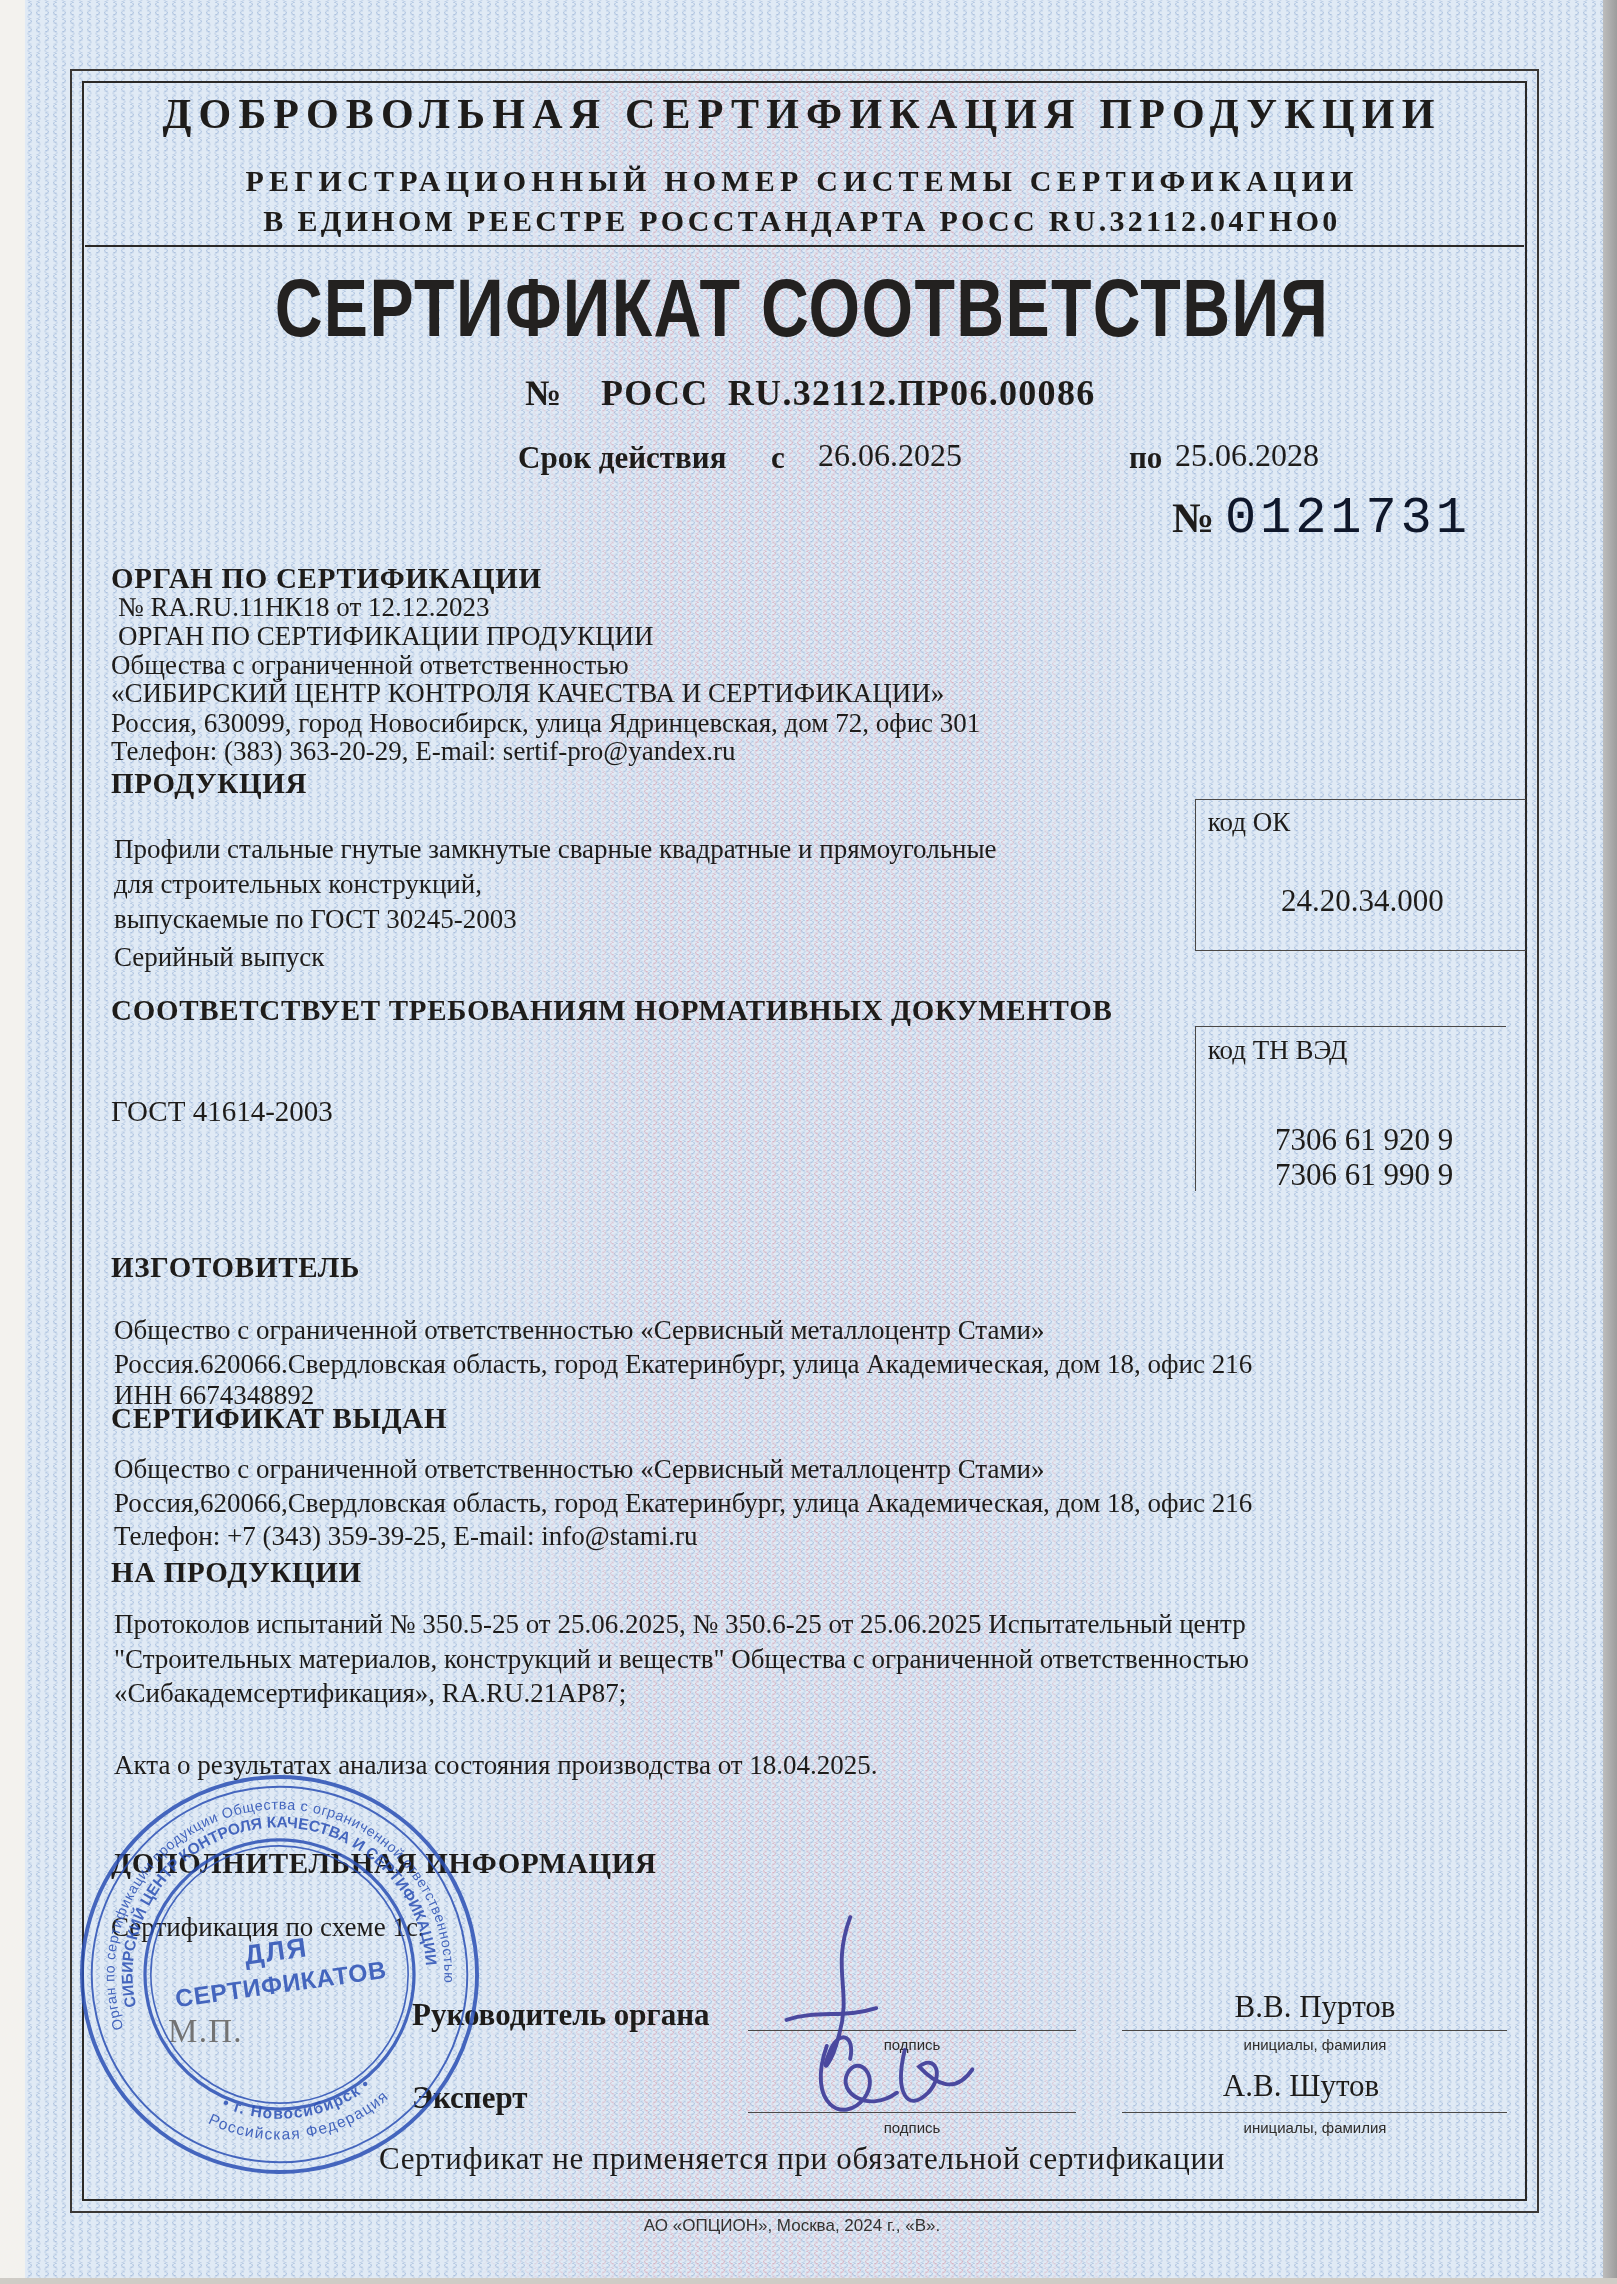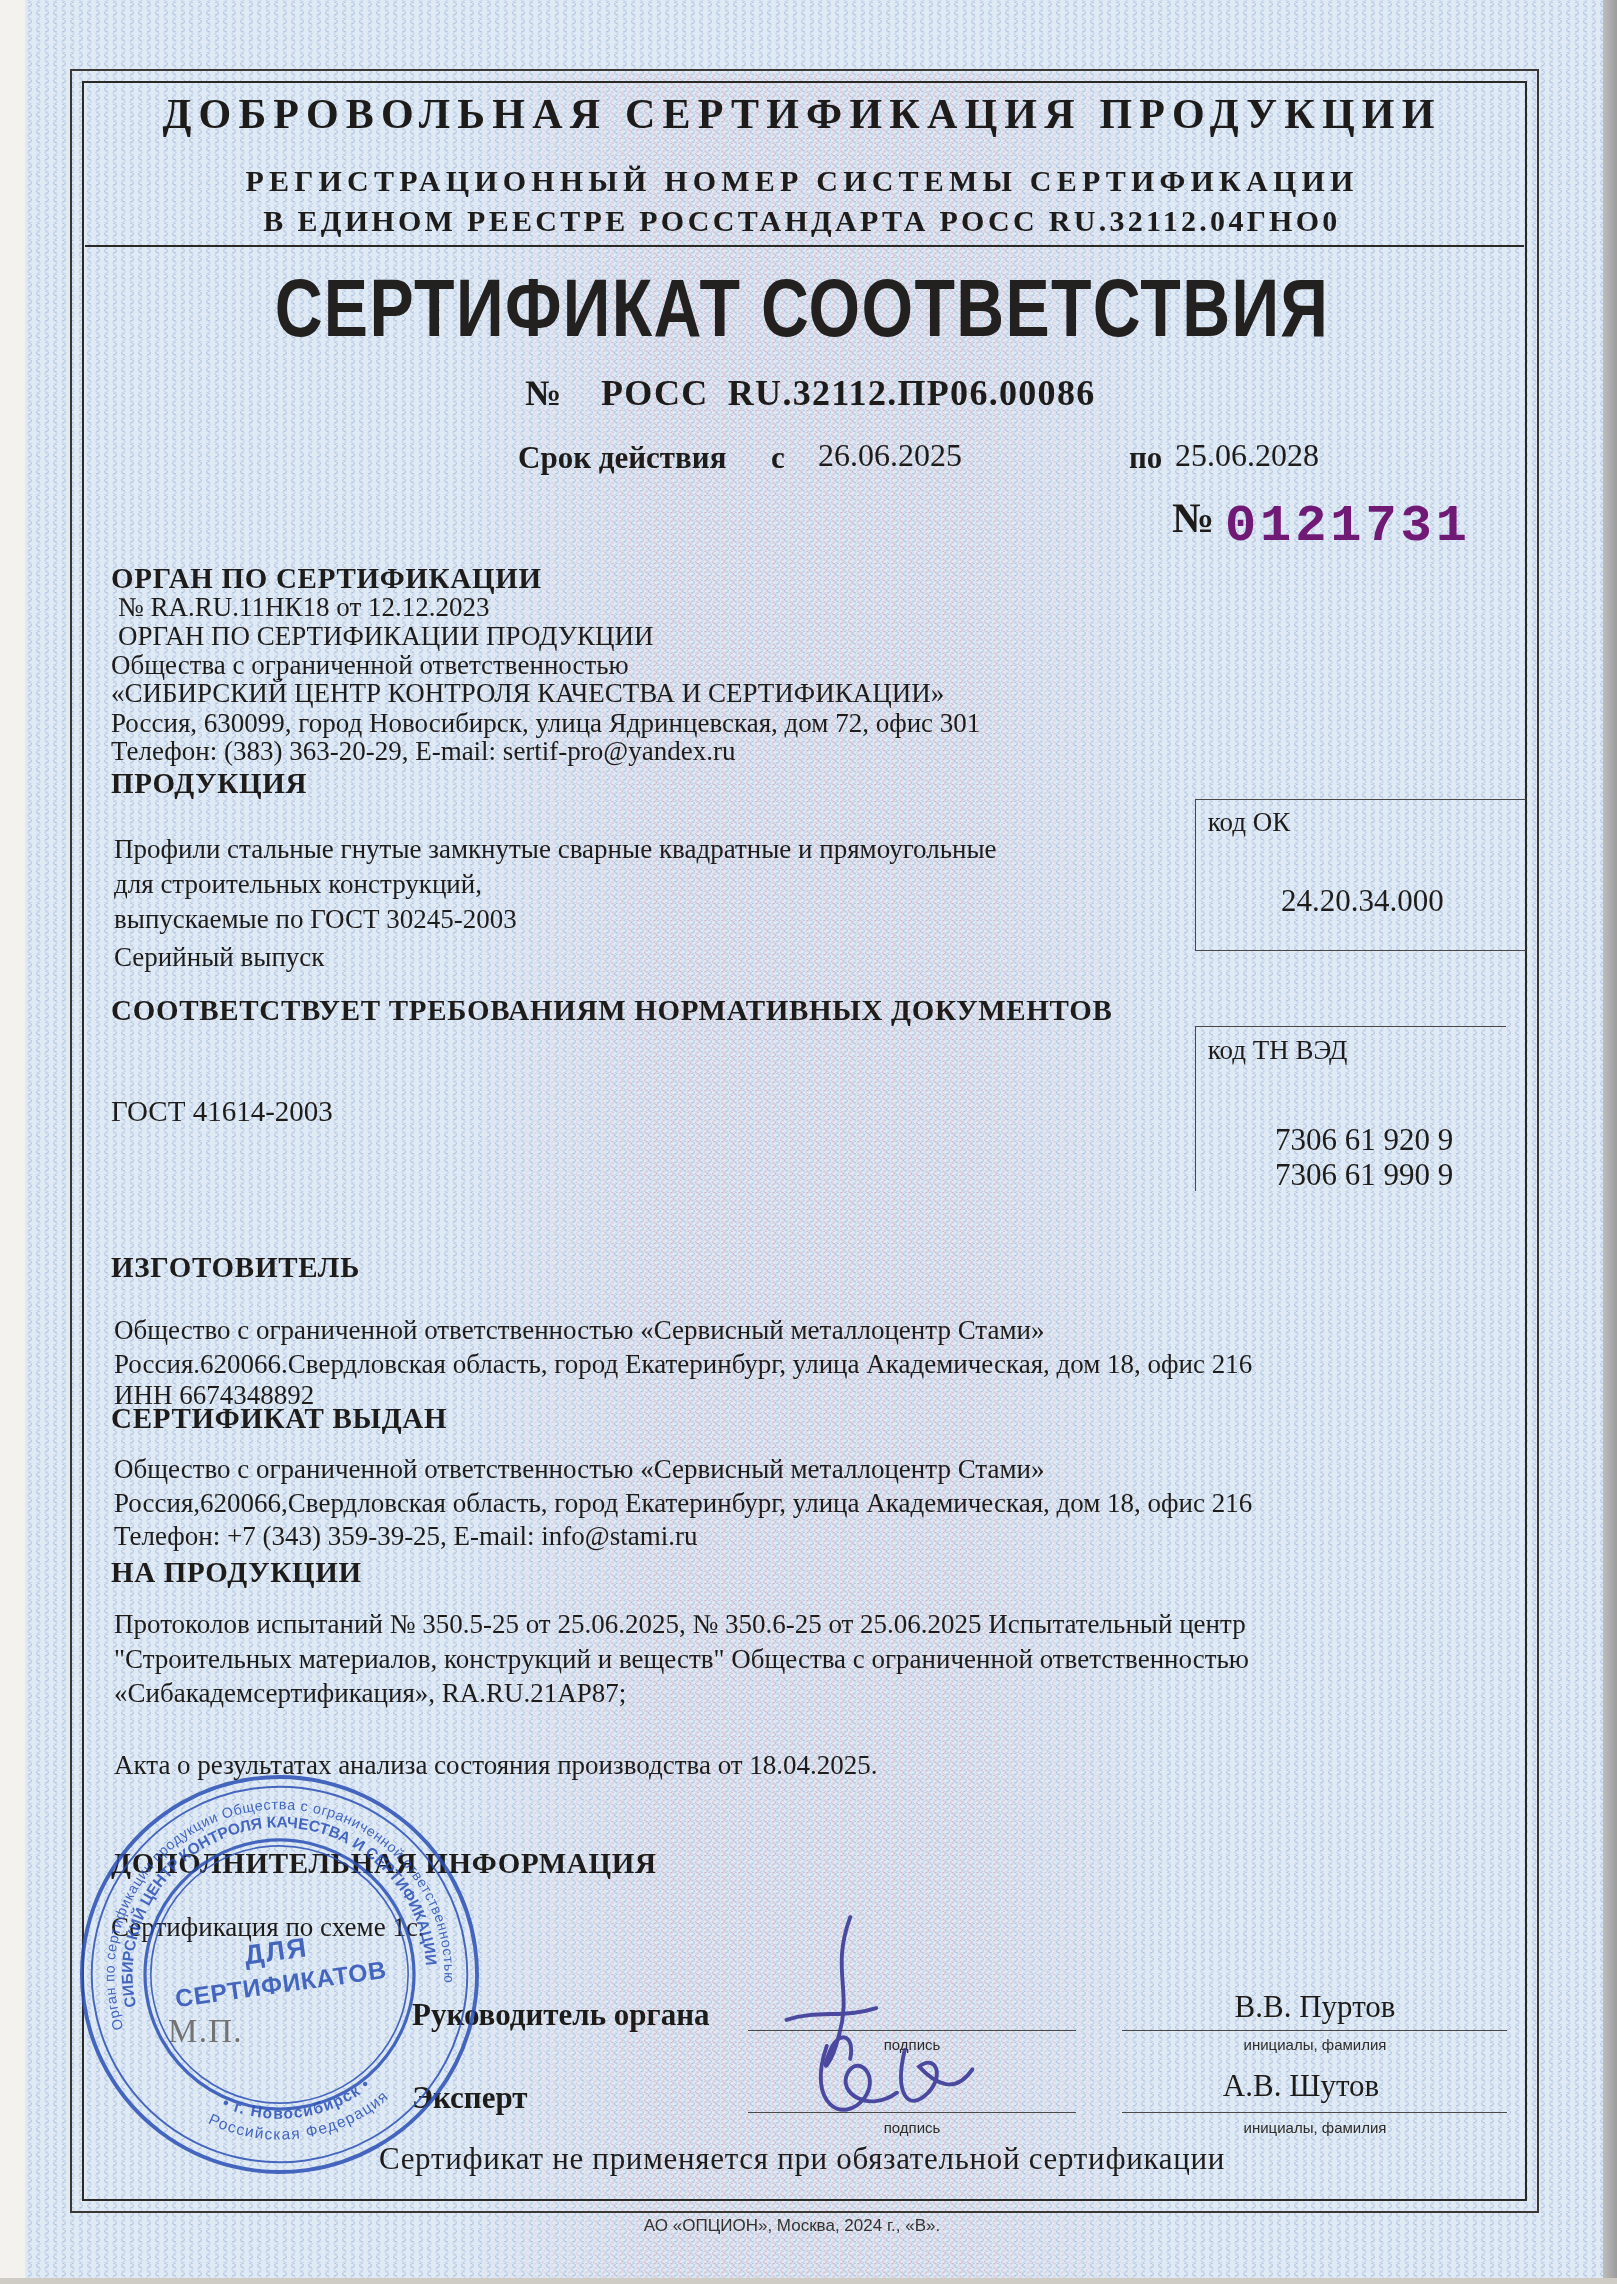--- a/index.html
+++ b/index.html
@@ -71,21 +71,21 @@
 
 <div class="t b" style="left:525px;top:372px;font-size:36px;letter-spacing:1.3px;word-spacing:9px;"><span>№</span>&nbsp;&nbsp;<span>РОСС  RU.32112.ПР06.00086</span></div>
 
 <div class="t b" style="left:518px;top:440px;font-size:31px;">Срок действия</div>
 <div class="t b" style="left:771px;top:440px;font-size:31px;">с</div>
 <div class="t" style="left:818px;top:437px;font-size:32px;">26.06.2025</div>
 <div class="t b" style="left:1129px;top:440px;font-size:31px;">по</div>
 <div class="t" style="left:1175px;top:437px;font-size:32px;">25.06.2028</div>
 
 <div class="t b" style="left:1172px;top:494px;font-size:42px;">№</div>
-<div class="t" style="left:1225px;top:489px;font-family:'Liberation Mono',monospace;font-weight:bold;font-size:52px;letter-spacing:3.9px;color:#701a75;margin-top:8px;">0121731</div>
+<div class="t" style="left:1225px;top:489px;font-family:'Liberation Mono',monospace;font-weight:normal;font-size:52px;letter-spacing:3.9px;color:#0f172a;">0121731</div>
 
 <div class="t sec-h" style="left:111px;top:562px;">ОРГАН ПО СЕРТИФИКАЦИИ</div>
 <div class="t body-line" style="left:118px;top:592px;">№ RA.RU.11НК18  от 12.12.2023</div>
 <div class="t body-line" style="left:118px;top:621px;">ОРГАН ПО СЕРТИФИКАЦИИ ПРОДУКЦИИ</div>
 <div class="t body-line" style="left:111px;top:650px;">Общества с ограниченной ответственностью</div>
 <div class="t body-line" style="left:111px;top:678px;">«СИБИРСКИЙ ЦЕНТР КОНТРОЛЯ КАЧЕСТВА И СЕРТИФИКАЦИИ»</div>
 <div class="t body-line" style="left:111px;top:708px;">Россия, 630099, город Новосибирск, улица Ядринцевская, дом 72, офис 301</div>
 <div class="t body-line" style="left:111px;top:736px;">Телефон:  (383) 363-20-29, E-mail: sertif-pro@yandex.ru</div>
 
 <div class="t sec-h" style="left:111px;top:767px;">ПРОДУКЦИЯ</div>

